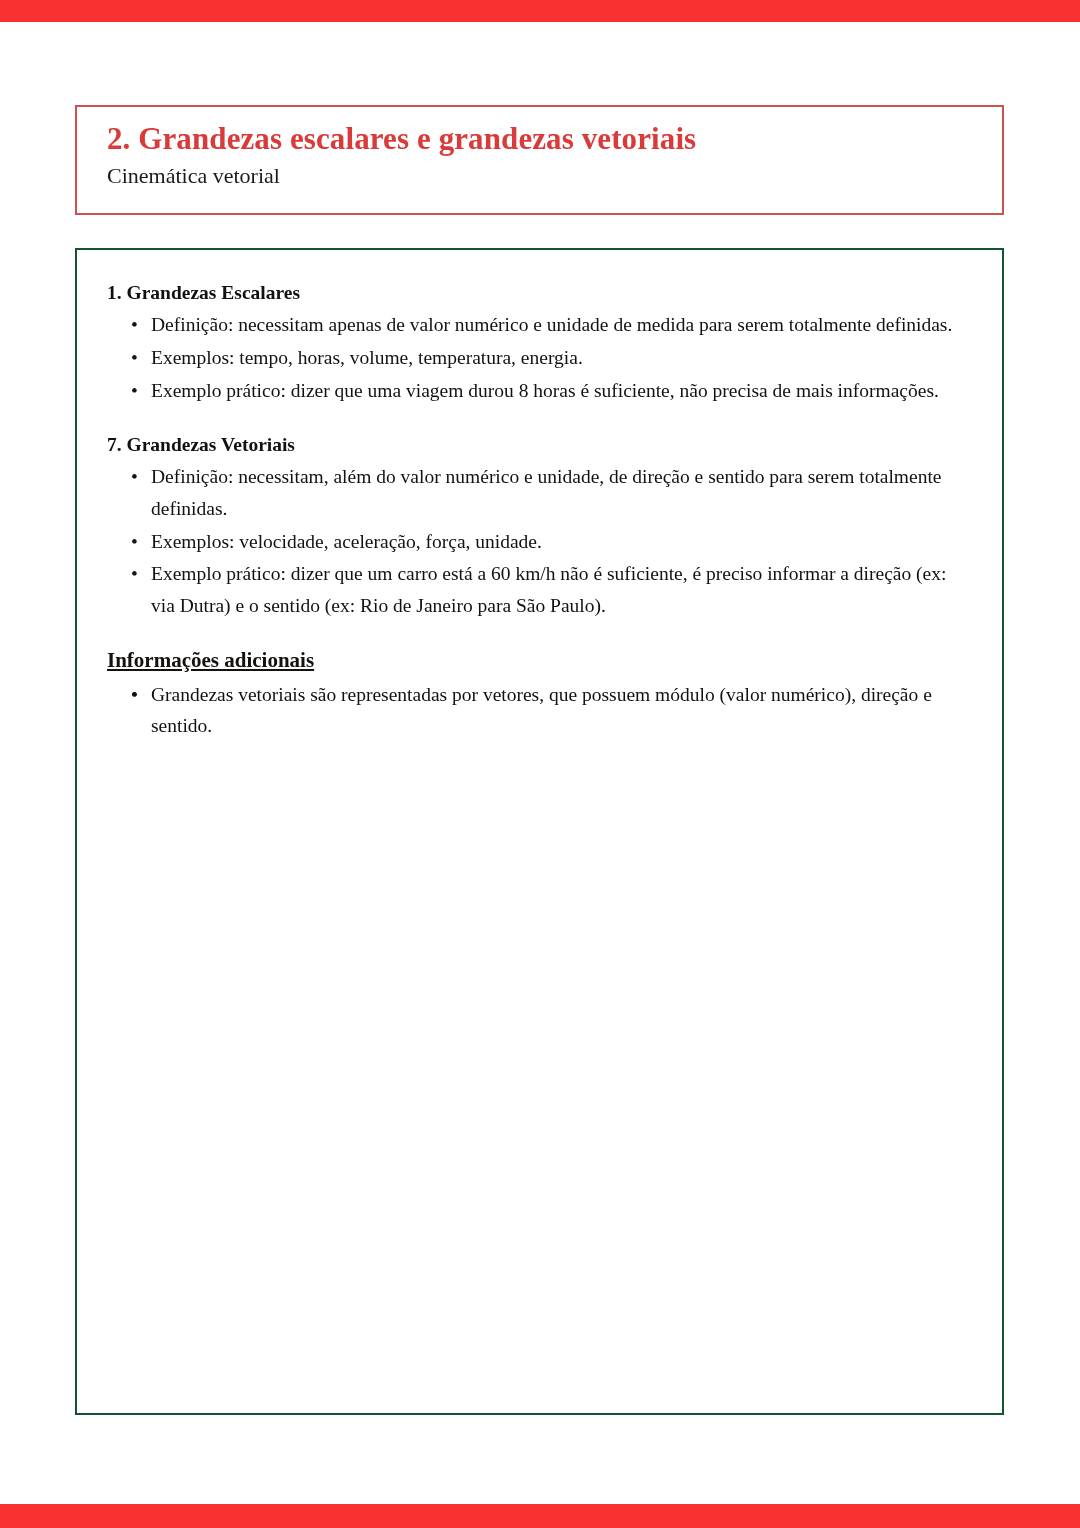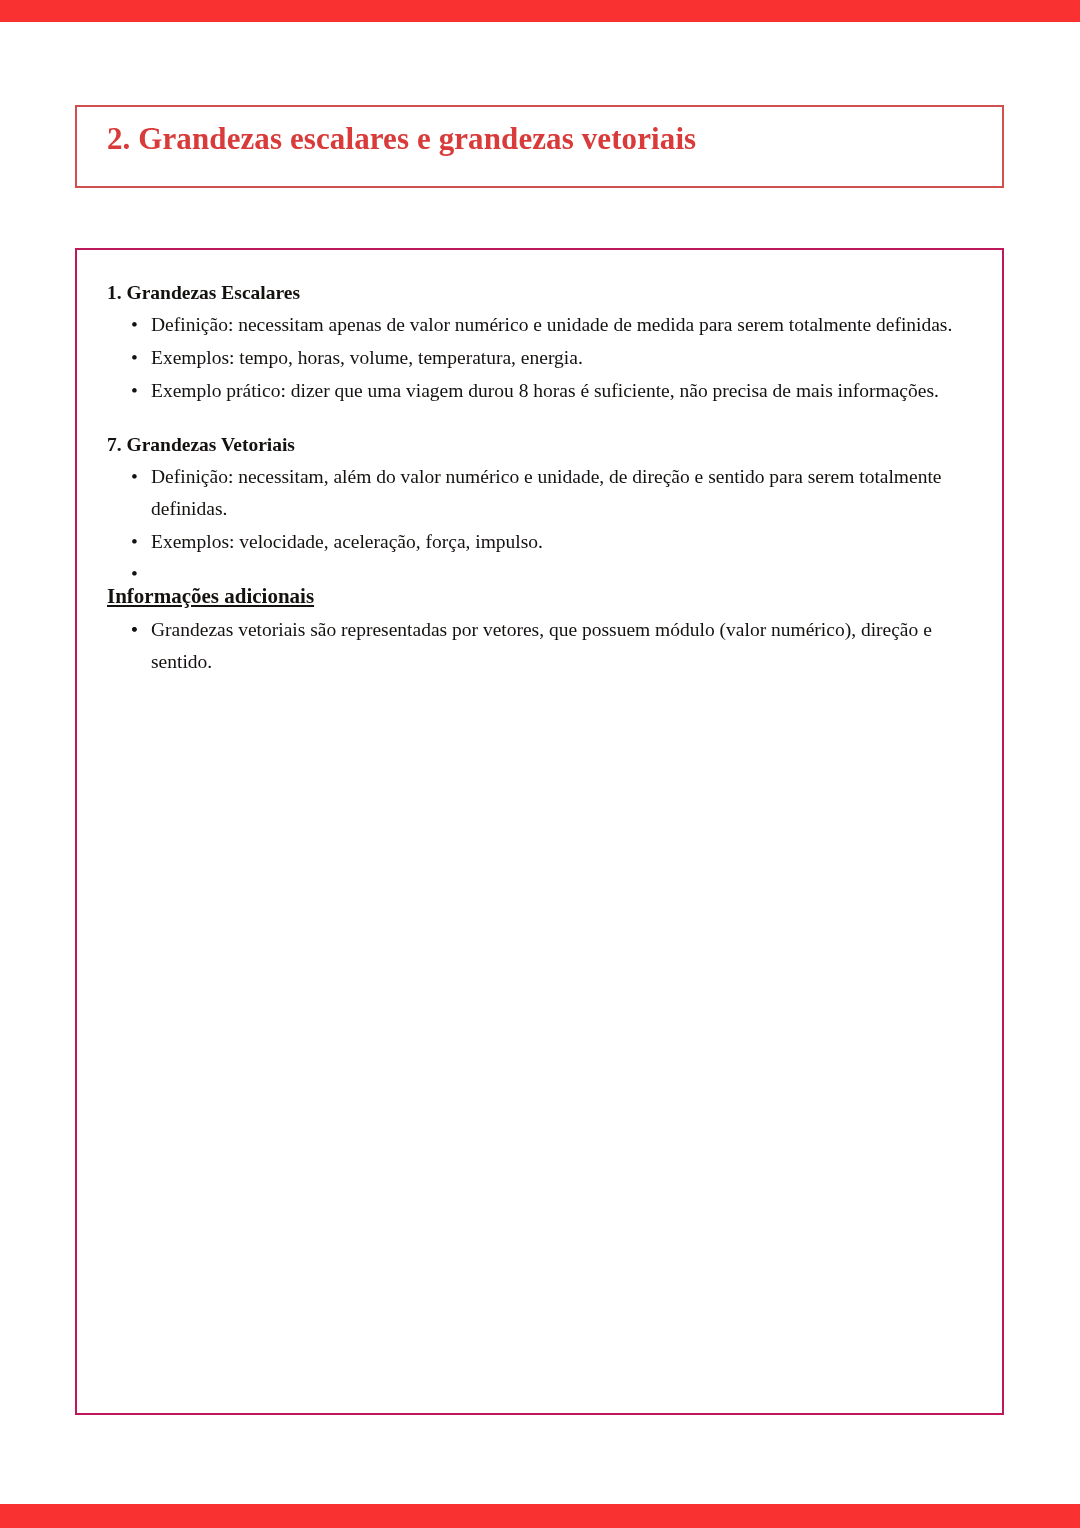--- a/index.html
+++ b/index.html
@@ -37,21 +37,21 @@
     width: 1080px;
     height: 24px;
     background: #fa3131;
   }
 
   .title-box {
     position: absolute;
     left: 75px;
     top: 105px;
     width: 929px;
-    height: 83px;
+    height: 110px;
     border: 2px solid #d05050;
     box-sizing: border-box;
     background: #ffffff;
   }
 
   .title-inner {
     padding: 14px 0 0 30px;
   }
 
   .doc-title {
@@ -72,21 +72,21 @@
     margin: 6px 0 0 0;
     white-space: nowrap;
   }
 
   .content-box {
     position: absolute;
     left: 75px;
     top: 248px;
     width: 929px;
     height: 1167px;
-    border: 2px solid #be185d;
+    border: 2px solid #14532d;
     box-sizing: border-box;
     background: #ffffff;
   }
 
   .content-inner {
     padding: 30px 28px 0 30px;
   }
 
   .section {
     margin: 0 0 8px 0;
@@ -132,20 +132,21 @@
 </head>
 <body>
 
 <div class="page">
 
   <div class="bar-top"></div>
 
   <div class="title-box">
     <div class="title-inner">
       <h1 class="doc-title">2. Grandezas escalares e grandezas vetoriais</h1>
+      <div class="doc-subtitle">Cinemática vetorial</div>
     </div>
   </div>
 
   <div class="content-box">
     <div class="content-inner">
 
       <div class="section">
         <h2 class="section-heading">1. Grandezas Escalares</h2>
         <ul class="bullet-list">
           <li class="bullet-item">
@@ -165,24 +166,25 @@
 
       <div class="section">
         <h2 class="section-heading">7. Grandezas Vetoriais</h2>
         <ul class="bullet-list">
           <li class="bullet-item">
             <span class="dot">•</span>
             <span>Definição: necessitam, além do valor numérico e unidade, de direção e sentido para serem totalmente definidas.</span>
           </li>
           <li class="bullet-item">
             <span class="dot">•</span>
-            <span>Exemplos: velocidade, aceleração, força, impulso.</span>
-          </li>
-          <li class="bullet-item">
-            <span class="dot">•</span>
+            <span>Exemplos: velocidade, aceleração, força, unidade.</span>
+          </li>
+          <li class="bullet-item">
+            <span class="dot">•</span>
+            <span>Exemplo prático: dizer que um carro está a 60 km/h não é suficiente, é preciso informar a direção (ex: via Dutra) e o sentido (ex: Rio de Janeiro para São Paulo).</span>
           </li>
         </ul>
       </div>
 
       <div class="section">
         <h2 class="section-heading wide">Informações adicionais</h2>
         <ul class="bullet-list">
           <li class="bullet-item">
             <span class="dot">•</span>
           </li>

